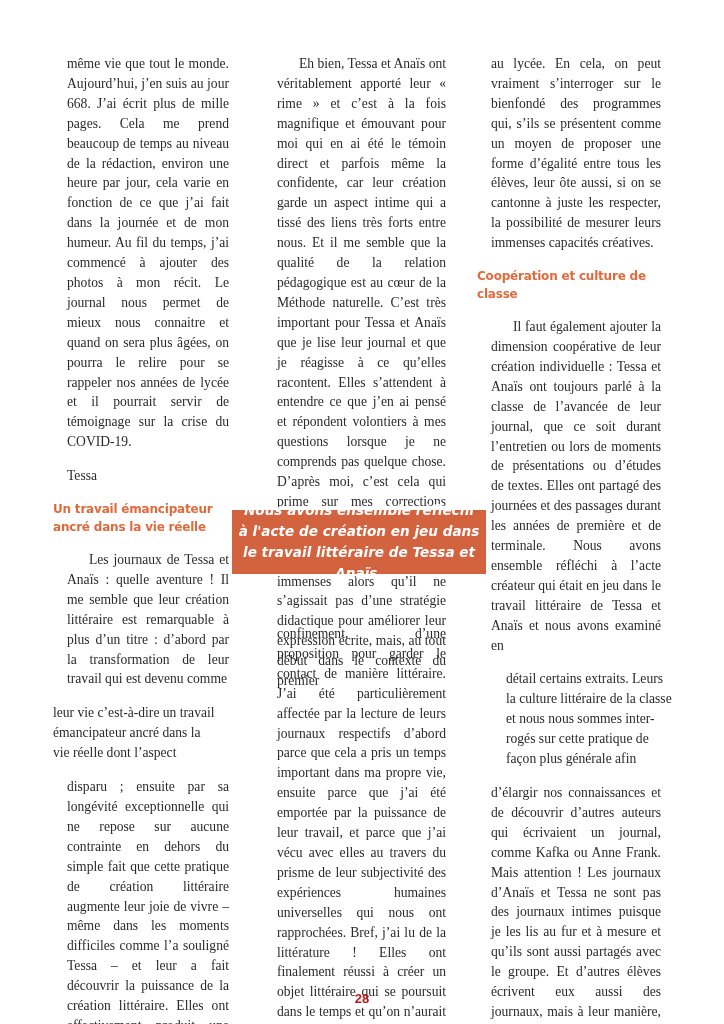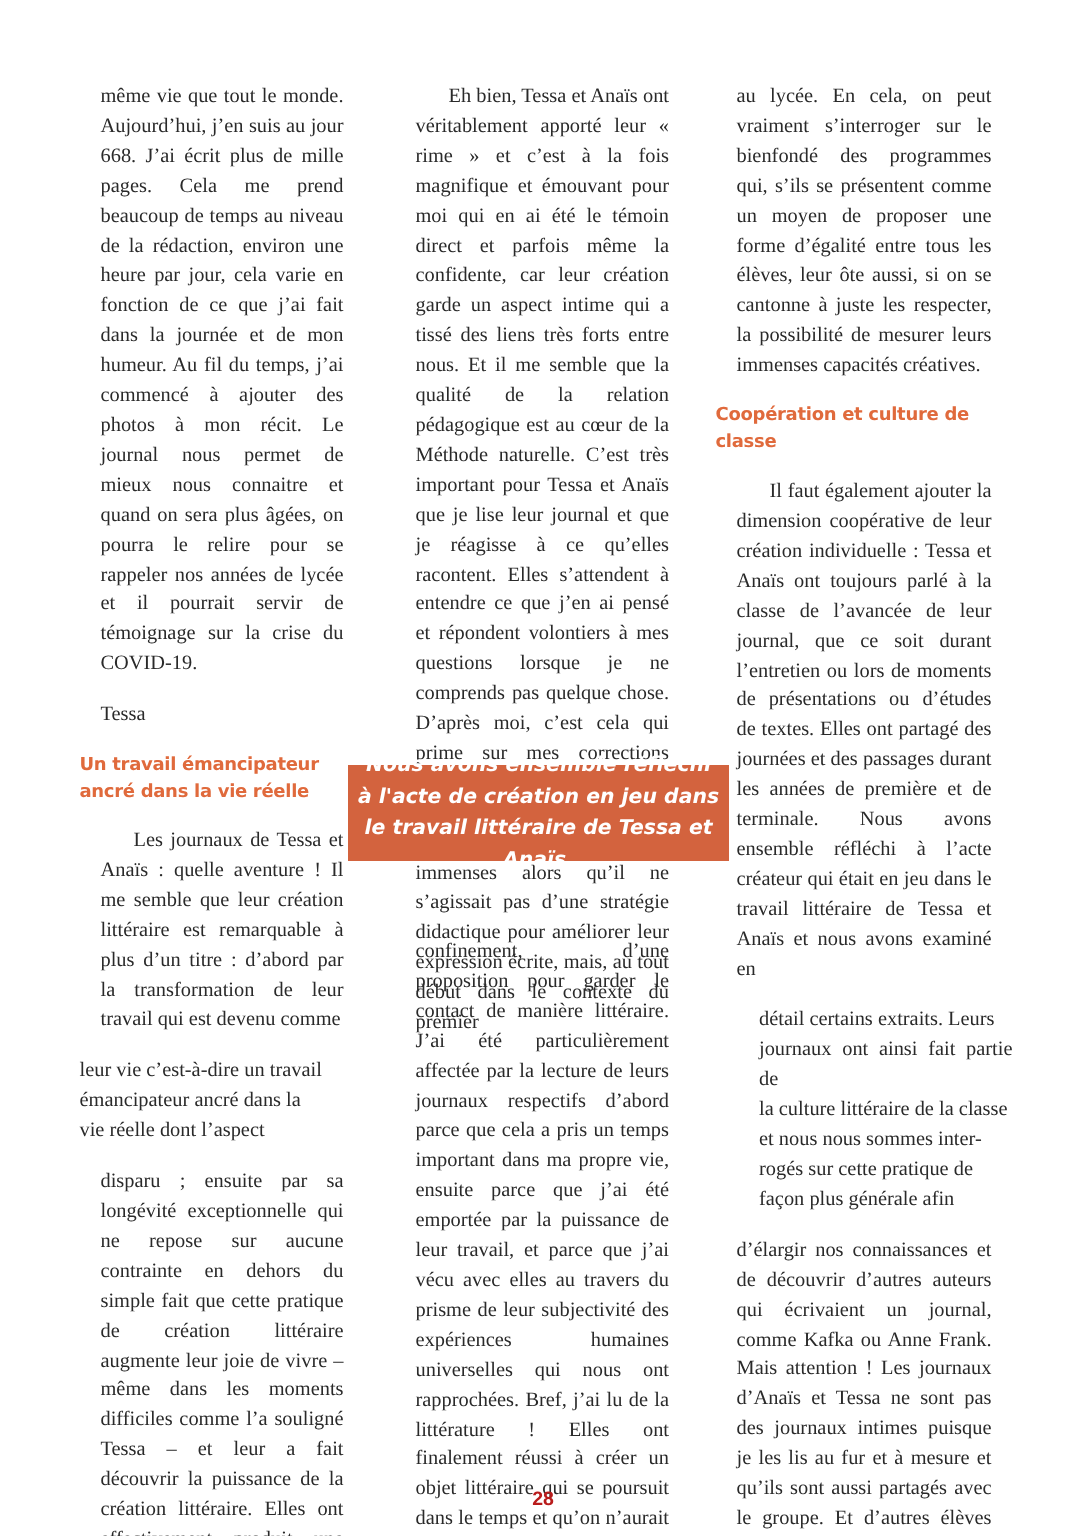--- a/index.html
+++ b/index.html
@@ -94,21 +94,20 @@
 
   <div class="callout">
     <span>Nous avons ensemble réfléchi à l'acte de création en jeu dans le travail littéraire de Tessa et Anaïs.</span>
   </div>
 
   <div class="col col3">
     <p>au lycée. En cela, on peut vraiment s’interroger sur le bienfondé des programmes qui, s’ils se présentent comme un moyen de proposer une forme d’égalité entre tous les élèves, leur ôte aussi, si on se cantonne à juste les respecter, la possibilité de mesurer leurs immenses capacités créatives.</p>
     <div class="heading">Coopération et culture de classe</div>
     <p class="indent">Il faut également ajouter la dimension coopérative de leur création individuelle : Tessa et Anaïs ont toujours parlé à la classe de l’avancée de leur journal, que ce soit durant l’entretien ou lors de moments de présentations ou d’études de textes. Elles ont partagé des journées et des passages durant les années de première et de terminale. Nous avons ensemble réfléchi à l’acte créateur qui était en jeu dans le travail littéraire de Tessa et Anaïs et nous avons examiné en</p>
     <span class="line-short3">détail certains extraits. Leurs</span>
-    <span class="line-short3">journaux ont ainsi fait partie de</span>
     <span class="line-short3">la culture littéraire de la classe</span>
     <span class="line-short3">et nous nous sommes inter-</span>
     <span class="line-short3">rogés sur cette pratique de</span>
     <span class="line-short3">façon plus générale afin</span>
     <p>
       <span>d’élargir nos connaissances et de découvrir d’autres auteurs qui écrivaient un journal, comme Kafka ou Anne Frank. Mais attention ! Les journaux d’Anaïs et Tessa ne sont pas des journaux intimes puisque je les lis au fur et à mesure et qu’ils sont aussi partagés avec le groupe. Et d’autres élèves écrivent eux aussi des journaux, mais à leur manière, sur d’autres supports, par exemple des petits carnets, en mêlant à leur écriture des créations graphiques variées.</span>
       <span class="end-mark">◀◀</span>
     </p>
   </div>
 

